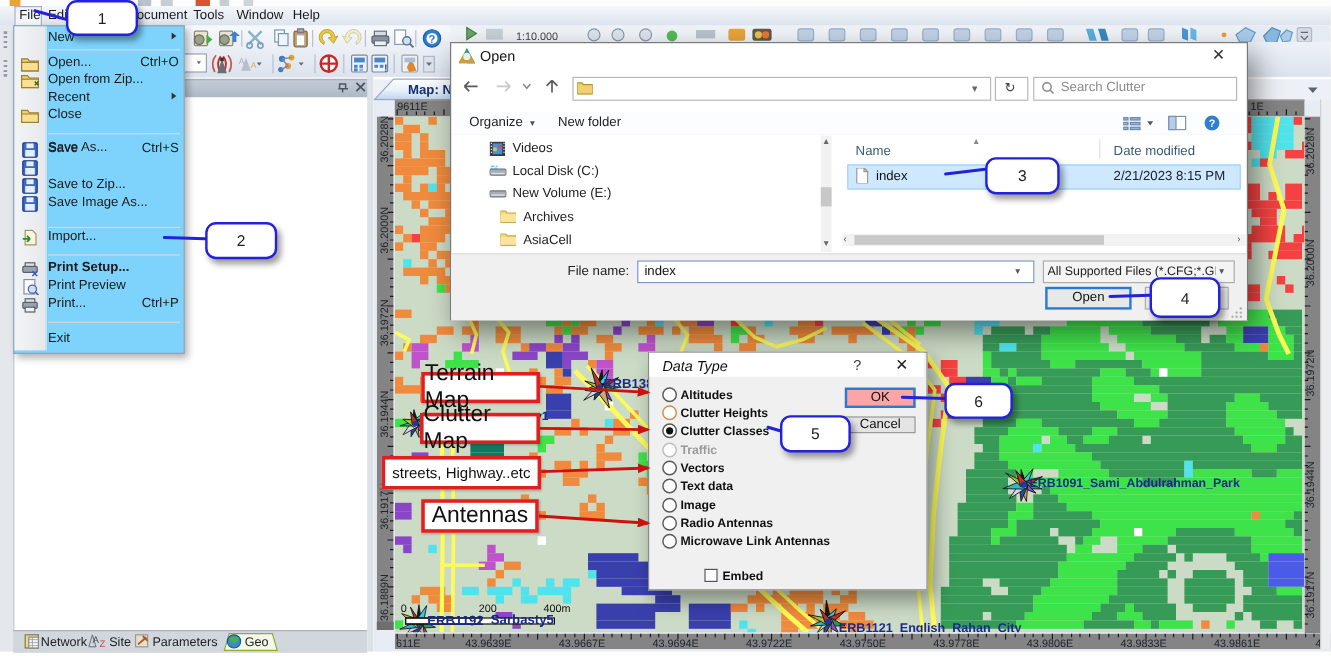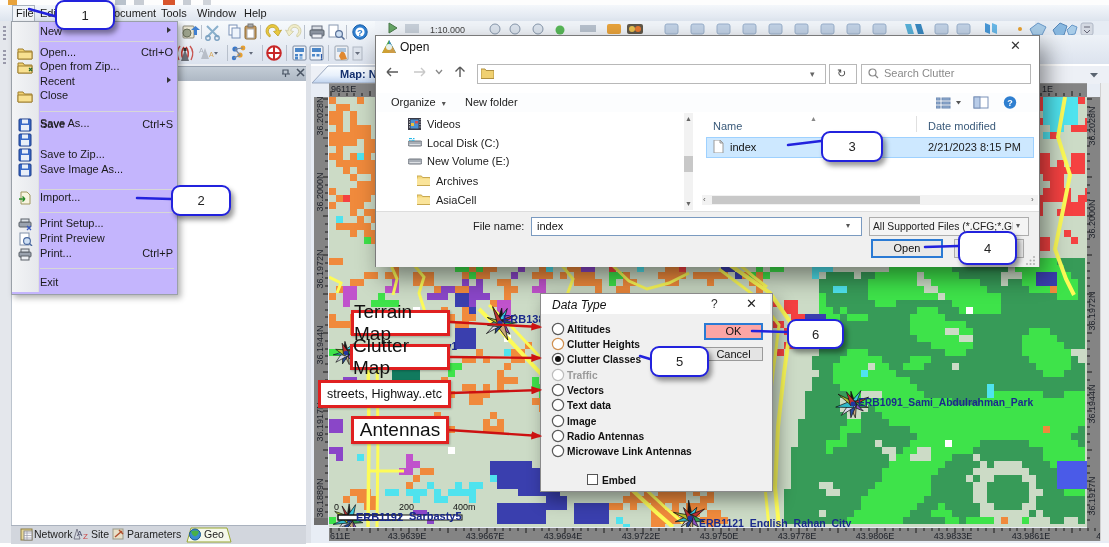--- a/index.html
+++ b/index.html
@@ -888,21 +888,21 @@
       </g>
       <text x="529" y="309" font-size="10.3" font-weight="bold" fill="#1a2a8c">ERB1091_Sami_Abdulrahman_Park</text>
       <text x="5" y="413" font-size="9" fill="#111">0</text>
       <text x="70" y="413" font-size="9" fill="#111">200</text>
       <text x="124" y="413" font-size="9" fill="#111">400m</text>
       <rect x="9" y="418" width="124" height="5" fill="#fff" stroke="#111"></rect>
       <rect x="9" y="418" width="62" height="5" fill="none" stroke="#111"></rect>
       <text x="27" y="424" font-size="11" font-weight="bold" fill="#1a2a8c">ERB1192</text>
       <text x="80" y="423" font-size="11" font-weight="bold" fill="#1a2a8c">Sarbasty5</text>
     </svg></div>
-<div class="abs" style="left:11px;top:21px;width:141px;height:272px;background:#c4b5fd;border:1px solid #9aa0a8;box-shadow:3px 3px 6px rgba(0,0,0,.3);z-index:20;padding-left:24px;">
+<div class="abs" style="left:11px;top:21px;width:141px;height:272px;background:#7dd3fc;border:1px solid #9aa0a8;box-shadow:3px 3px 6px rgba(0,0,0,.3);z-index:20;">
     <div class="abs" style="left:0;top:0;width:26px;height:270px;background:linear-gradient(90deg,#f3f4f6,#e6e8ec);border-right:1px solid #e0e0e0;"></div>
     <div class="mi" style="top:3px;">New</div>
     <div class="abs" style="right:6px;top:5px;width:0;height:0;border-left:4px solid #333;border-top:3.5px solid transparent;border-bottom:3.5px solid transparent;"></div>
     <div class="mi" style="top:24px;">Open...</div>
     <div class="acc" style="top:24px;text-align:center;">Ctrl+O</div>
     <svg class="micon" style="top:24px;" viewBox="0 0 16 14">
       <path d="M1 3 h5 l1.5 2 H15 v8 H1 z" fill="#f0d070" stroke="#a08030"></path>
       <path d="M1 6 h14 v7 H1 z" fill="#f8e090" stroke="#a08030"></path>
     </svg>
     <div class="mi" style="top:38px;">Open from Zip...</div>
@@ -941,21 +941,21 @@
     <svg class="micon" style="top:141px;" viewBox="0 0 16 14">
       <rect x="2" y="1" width="12" height="12" rx="1" fill="#3a6ac8" stroke="#1a3a88"></rect>
       <rect x="5" y="1.5" width="6" height="4" fill="#e8eef8"></rect>
       <rect x="4" y="7" width="8" height="5.5" fill="#e8eef8"></rect>
     </svg>
     <div class="mi" style="top:169px;">Import...</div>
     <svg class="micon" style="top:169px;" viewBox="0 0 16 14">
       <path d="M4 1 h6 l3 3 v9 H4 z" fill="#f8f4e0" stroke="#a09860"></path>
       <path d="M2 8 h6 m0 0 l-2.5 -2.5 M8 8 l-2.5 2.5" stroke="#2a8a2a" stroke-width="1.4" fill="none"></path>
     </svg>
-    <div class="mi" style="top:195px;">Print Setup...</div>
+    <div class="mi" style="top:195px;font-weight:bold;">Print Setup...</div>
     <svg class="micon" style="top:195px;" viewBox="0 0 16 14">
       <rect x="2" y="5" width="12" height="5" rx="1" fill="#9aa2ae" stroke="#5a6068"></rect>
       <rect x="4" y="2" width="8" height="3" fill="#dde2e8" stroke="#5a6068"></rect>
       <path d="M10 9 l4 4 m-4 0 l4 -4" stroke="#3a5ac0" stroke-width="1.3"></path>
     </svg>
     <div class="mi" style="top:210px;">Print Preview</div>
     <svg class="micon" style="top:210px;" viewBox="0 0 16 14">
       <rect x="3" y="1" width="9" height="12" fill="#fff" stroke="#8090a8"></rect>
       <circle cx="10" cy="9" r="3.4" fill="#cfe0f4" stroke="#4868a0" stroke-width="1.1"></circle>
       <path d="M12.5 11.5 l2.5 2.5" stroke="#4868a0" stroke-width="1.4"></path>

